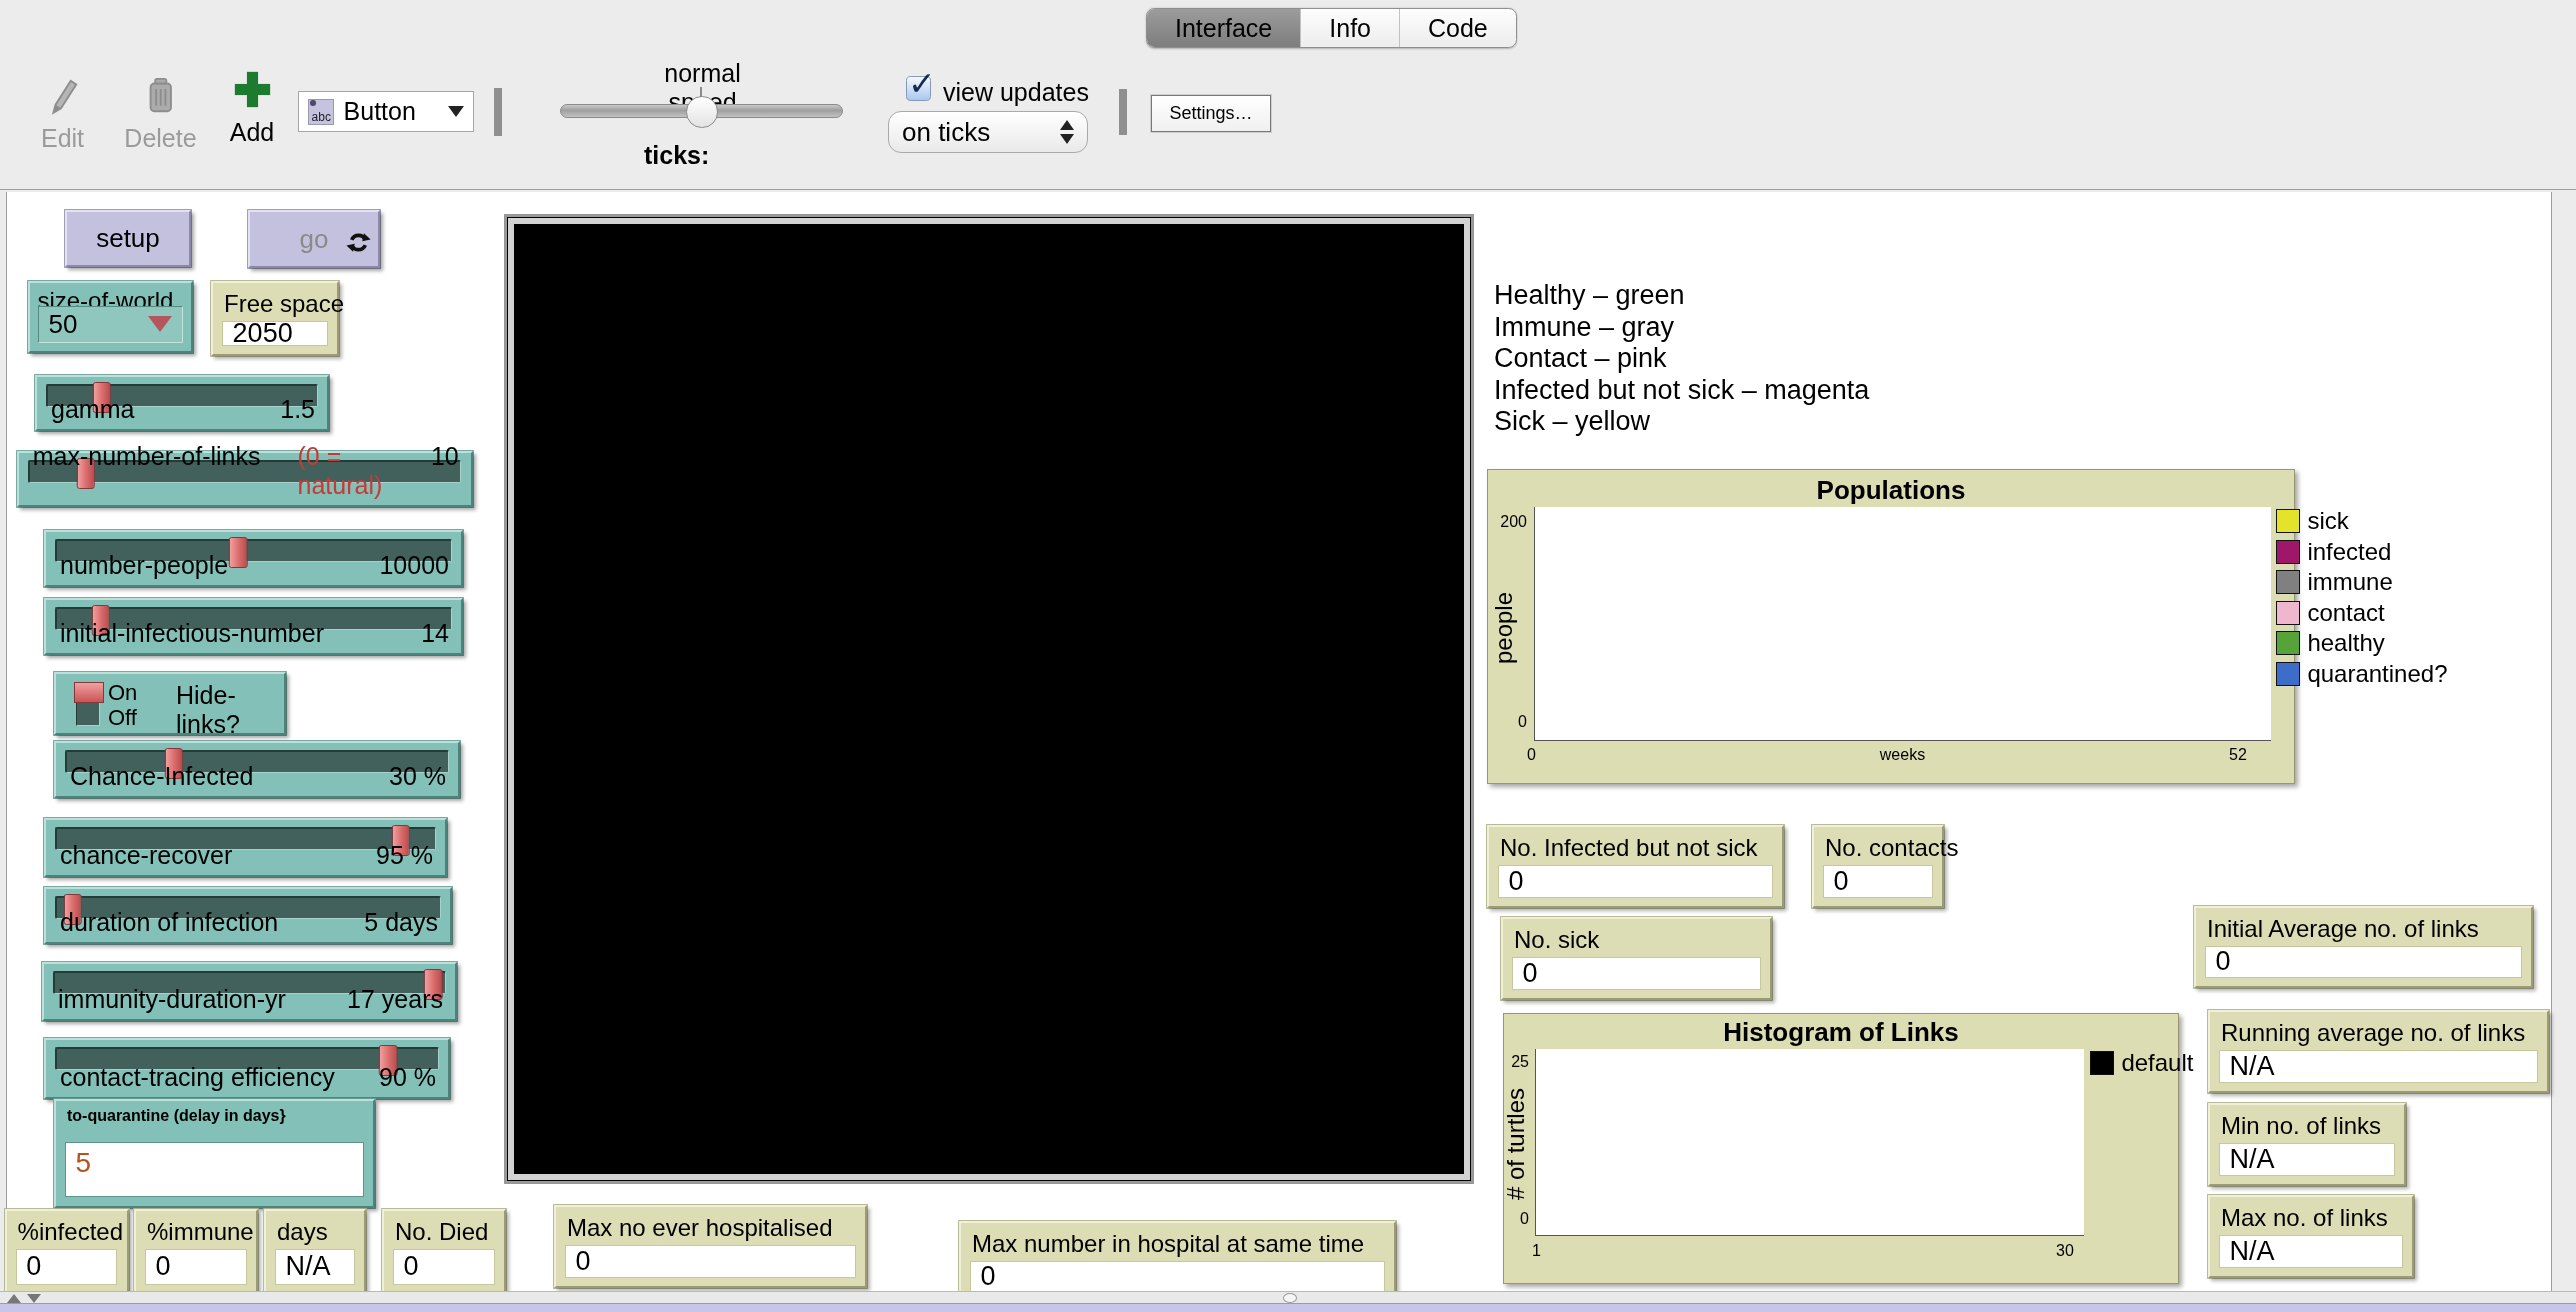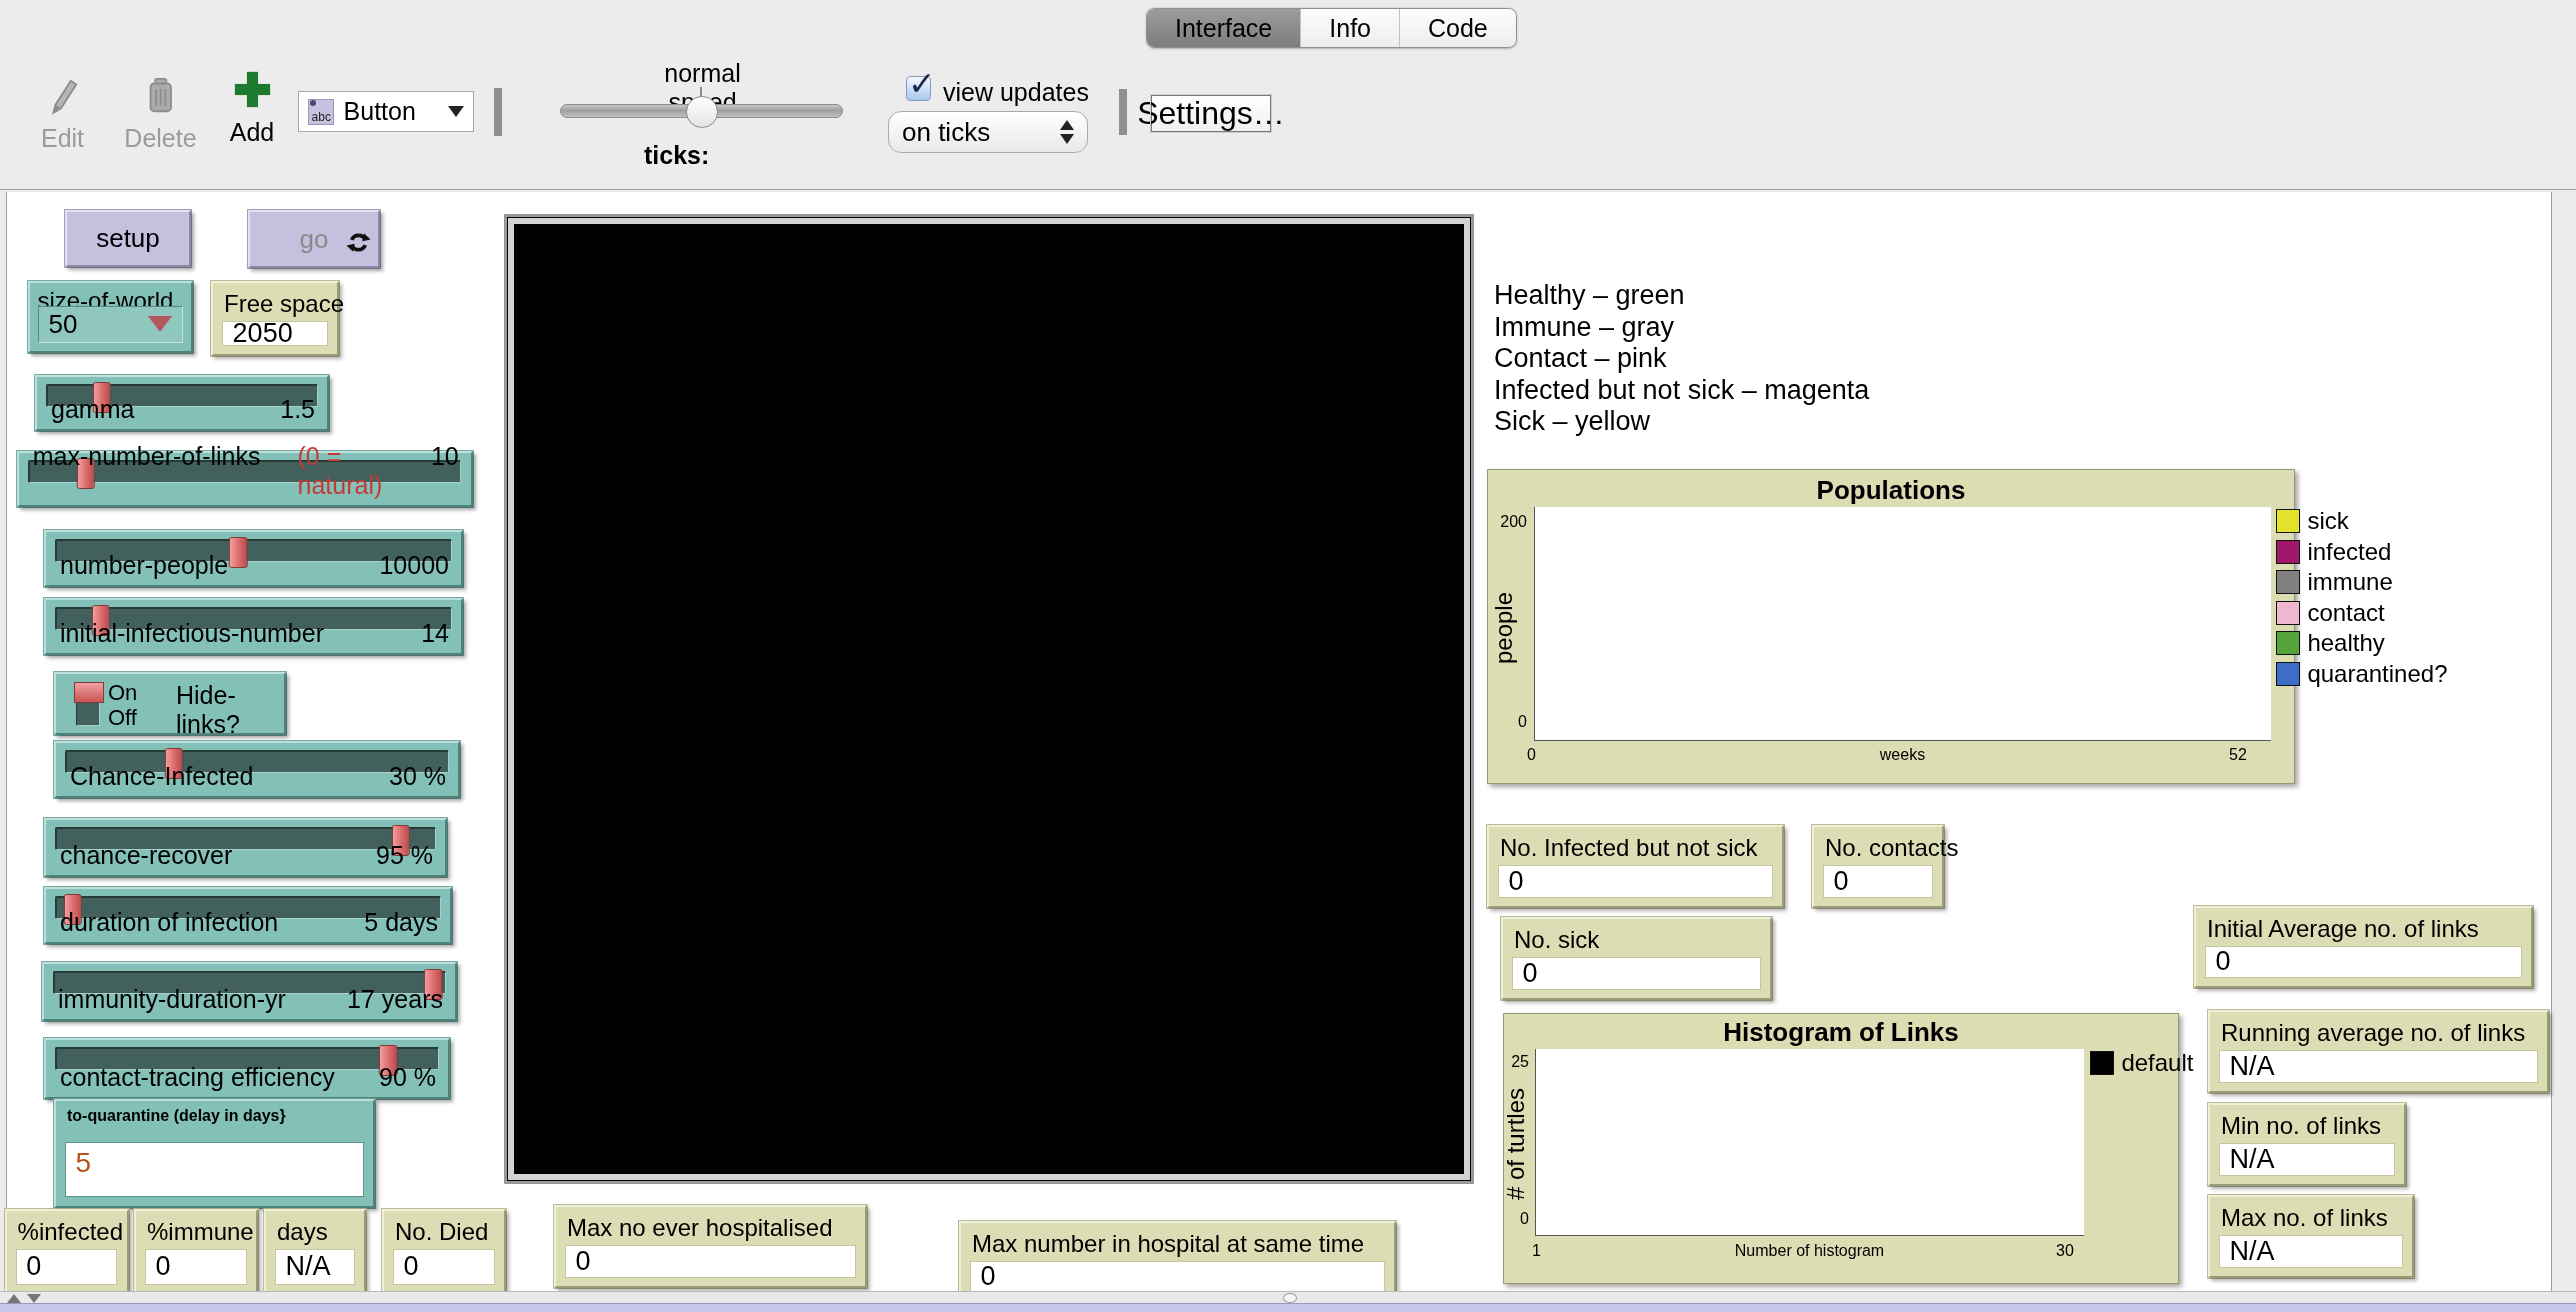--- a/index.html
+++ b/index.html
@@ -34,21 +34,21 @@
   .speed-thumb { width:31.5px; height:31.5px; border-radius:50%; background:linear-gradient(#ffffff,#e3e3e3); border:1.9px solid #8b8b8b; }
   .cb { width:25px; height:25px; border-radius:4.6px; background:linear-gradient(#f4f8fe,#a9c8ef); border:1.9px solid #8699b5; position:relative; }
   .cb .mark { position:absolute; left:0.9px; top:-13px; font-size:33px; font-weight:bold; color:#16294f; }
   .ticks-dd { display:flex; align-items:center; background:linear-gradient(#ffffff,#e9e9e9); border:1.9px solid #a9a9a9; border-radius:13px;
               padding:0 13px; justify-content:space-between; }
   .ticks-dd .txt { font-size:26px; }
   .spinner { display:flex; flex-direction:column; gap:3.7px; align-items:center; }
   .spinner .up   { width:0;height:0;border-left:7.4px solid transparent;border-right:7.4px solid transparent;border-bottom:10.2px solid #222; }
   .spinner .dn   { width:0;height:0;border-left:7.4px solid transparent;border-right:7.4px solid transparent;border-top:10.2px solid #222; }
   .settings-btn { background:linear-gradient(#ffffff,#f0f0f0); border:1.9px solid #777; outline:0.9px solid #cfcfcf;
-                  font-size:32px; display:flex; align-items:center; justify-content:center; }
+                  font-size:18px; display:flex; align-items:center; justify-content:center; }
 
   
   #main { left:5.6px; top:192px; width:2546px; height:1099px; background:#ffffff; border-left:1.9px solid #9e9e9e; border-right:1.9px solid #9e9e9e; }
 
   
   .nlbtn { background:#c4c1df; border-top:2.8px solid #e4e2f1; border-left:2.8px solid #e4e2f1;
            border-bottom:2.8px solid #8b88a8; border-right:2.8px solid #8b88a8;
            box-shadow:2.8px 2.8px 3.7px rgba(0,0,0,.35), 0 0 0 0.9px #9895b2;
            display:flex; align-items:center; justify-content:center; font-size:26px; }
   .teal { background:#83c0b8; border-top:2.8px solid #bee0da; border-left:2.8px solid #bee0da;
@@ -452,21 +452,20 @@
     </div>
 </div>
 
 <div class="plot abs" style="left:1503px; top:1013px; width:676px; height:271px;">
   <div class="plot-title" style="top:2.8px;">Histogram of Links</div>
   <div class="plot-white" style="left:31px; top:35px; width:549px; height:187px;"></div>
   <div class="ptick" style="left:0; top:39px; width:25px; text-align:right;">25</div>
   <div class="ptick" style="left:0; top:196px; width:25px; text-align:right;">0</div>
   <div class="pylab" style="left:-44px; top:116px;"># of turtles</div>
   <div class="ptick" style="left:28px; top:228px;">1</div>
-  <div class="ptick" style="left:31px; top:228px; width:549px; text-align:center;">Number of histogram</div>
   <div class="ptick" style="left:552px; top:228px;">30</div>
   <div class="leg-item" style="left:586px; top:35px;">
     <span class="leg-sq" style="background-color: rgb(0, 0, 0);"></span>
     <span class="leg-txt">default</span>
   </div>
 </div>
 
 <div id="hscroll" class="abs">
   <div class="abs" style="left:7.4px; top:1.9px; display:flex; gap:5.6px;">
     <span class="scroll-tri-up"></span>

